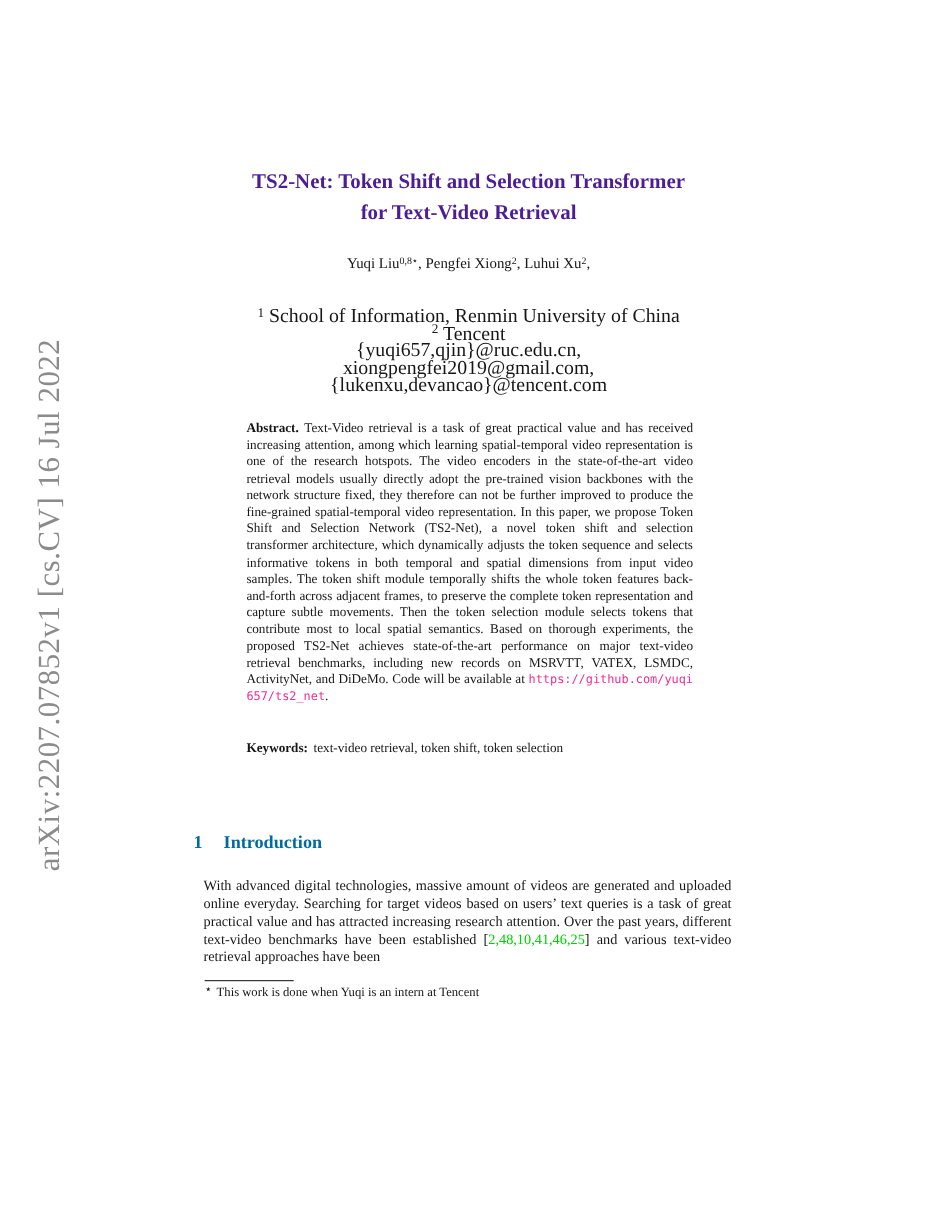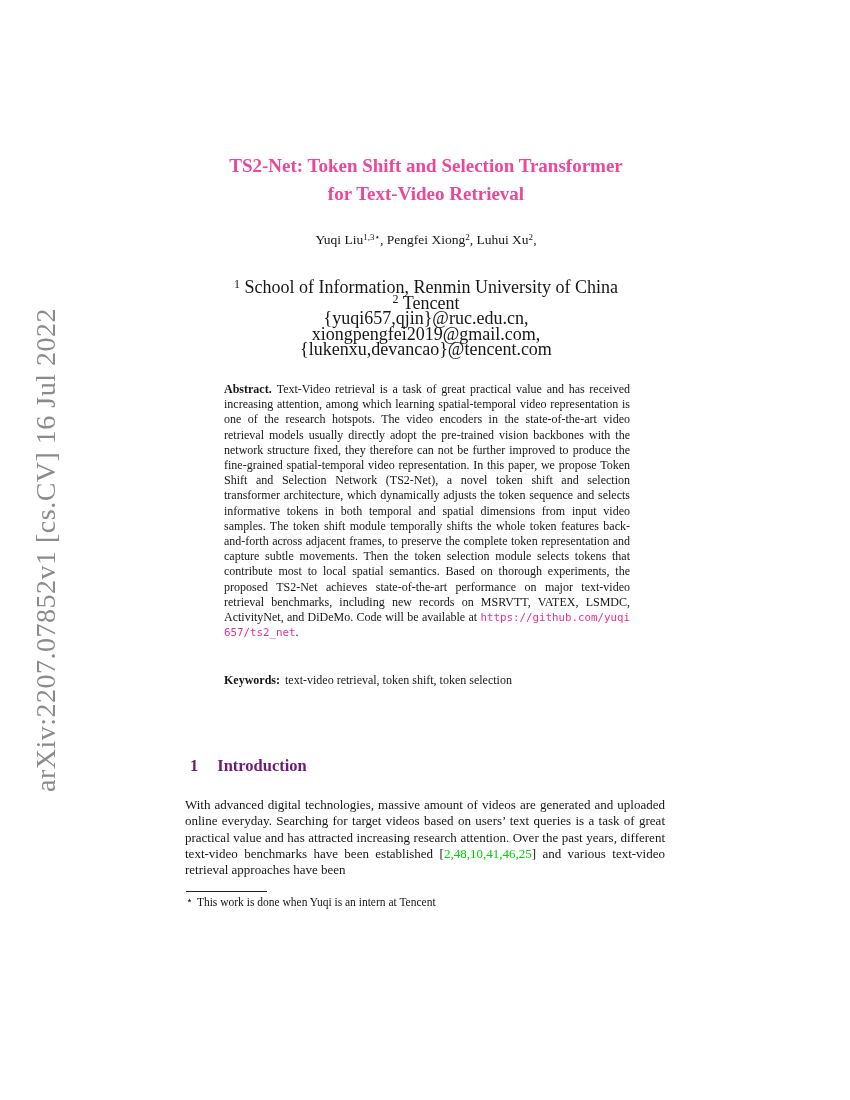--- a/index.html
+++ b/index.html
@@ -27,21 +27,21 @@
     color: var(--watermark_gray, #8b8b8b);
   }
 
   .title {
     position: absolute;
     left: 186px; top: 152px; width: 480px;
     text-align: center;
     font-weight: bold;
     font-size: 19px;
     line-height: 28px;
-    color: #ec4899;
+    color: #4c1d95;
   }
 
   .authors {
     position: absolute;
     left: 186px; top: 231px; width: 480px;
     text-align: center;
     font-size: 13.5px;
     line-height: 17.5px;
   }
 
@@ -79,24 +79,24 @@
   }
   .keywords {
     margin-top: 33px;
     font-size: 12px;
     line-height: 15.2px;
   }
   .keywords .label { font-weight: bold; margin-right: 5px; }
 
   .section-heading {
     position: absolute;
-    left: 190px; top: 756px; width: 480px;
+    left: 176px; top: 756px; width: 480px;
     font-size: 16.5px;
     font-weight: bold;
-    color: #701a75;
+    color: #0369a1;
   }
   .section-number { margin-right: 19px; }
 
   .intro {
     position: absolute;
     left: 185px; top: 797px; width: 480px;
     font-size: 13px;
     line-height: 16.3px;
     text-align: justify;
   }
@@ -134,21 +134,21 @@
 <div class="page">
 
   <div class="watermark">arXiv:2207.07852v1  [cs.CV]  16 Jul 2022</div>
 
   <div class="title">
     <div>TS2-Net: Token Shift and Selection Transformer</div>
     <div>for Text-Video Retrieval</div>
   </div>
 
   <div class="authors">
-    <div><span>Yuqi Liu</span><span class="sup">1,3⋆</span><span>, Pengfei Xiong</span><span class="sup">2</span><span>, Luhui Xu</span><span class="sup">2</span><span>,</span></div>
+    <div><span>Yuqi Liu</span><span class="sup">0,8⋆</span><span>, Pengfei Xiong</span><span class="sup">2</span><span>, Luhui Xu</span><span class="sup">2</span><span>,</span></div>
   </div>
 
   <div class="affils">
     <div>
       <span class="sup">1</span>
       <span>School of Information, Renmin University of China</span>
     </div>
     <div>
       <span class="sup">2</span>
       <span>Tencent</span>

